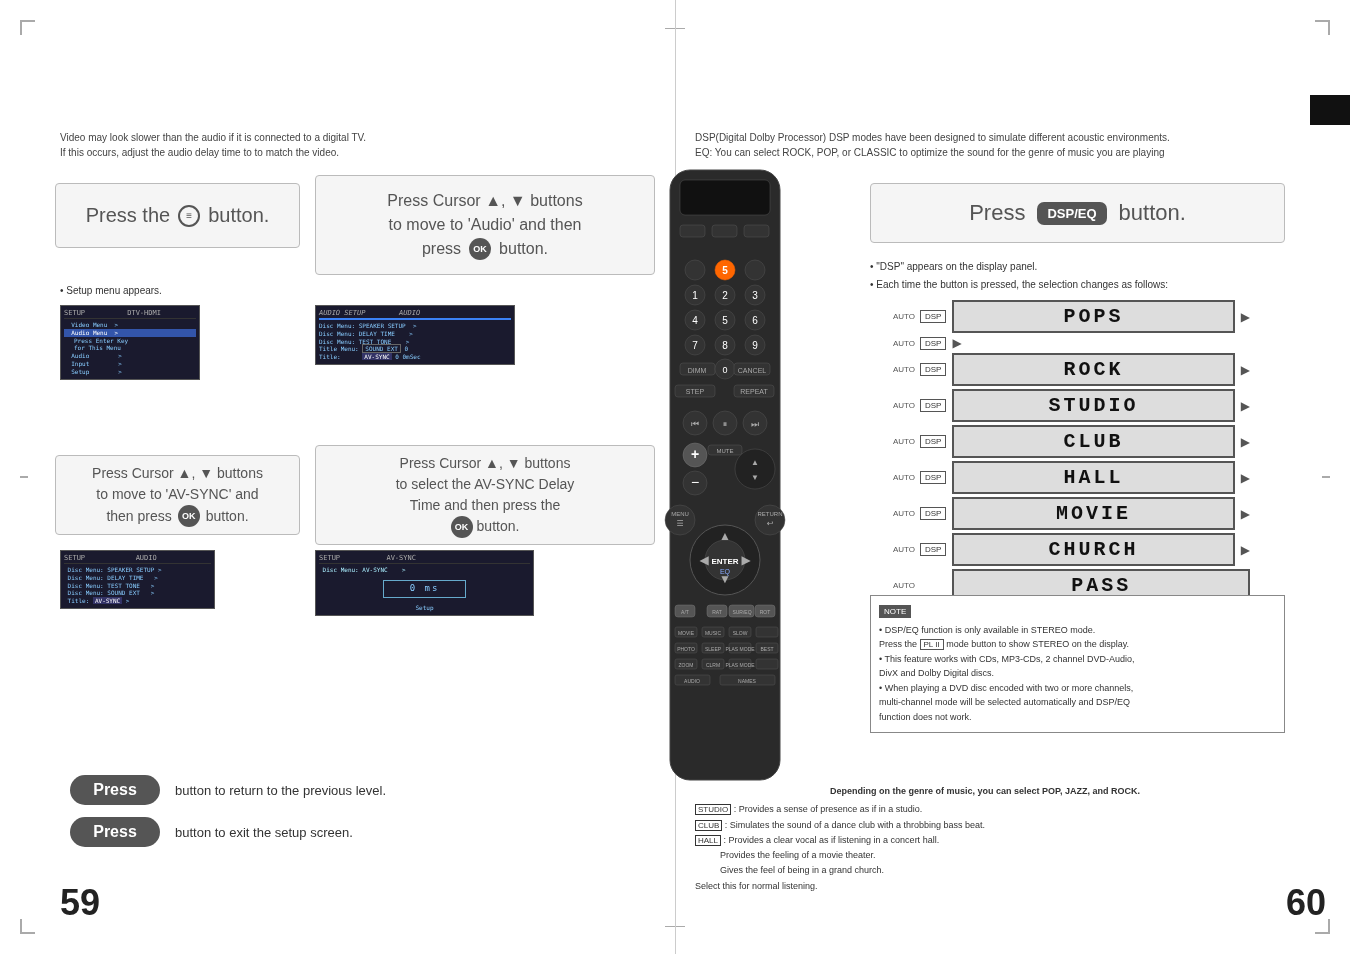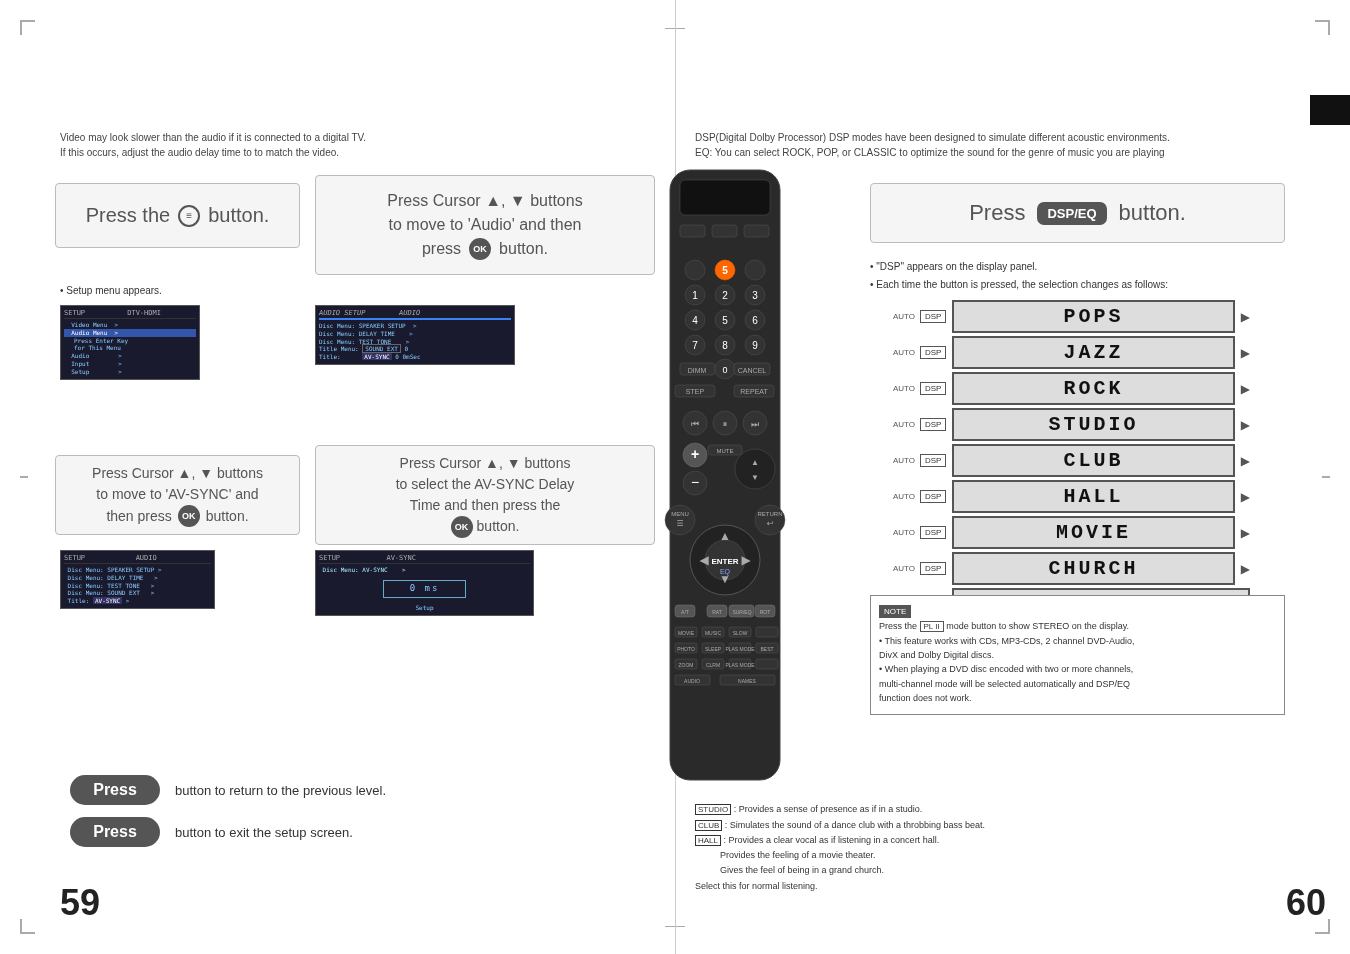--- a/index.html
+++ b/index.html
@@ -517,21 +517,20 @@
     <div style="display:flex; align-items:center; margin-bottom:3px;">
       <span style="width:50px; font-size:8px; color:#555; text-align:right; padding-right:5px;">AUTO</span>
       <span style="border:1px solid #555; padding:1px 4px; font-size:8px; background:#fff; color:#333;">DSP</span>
       <div style="border:2px solid #555; padding:3px 24px; flex:1; text-align:center; font-family:'Courier New',monospace; font-weight:bold; letter-spacing:3px; color:#111; font-size:20px; margin-left:6px; background:#ddd;">POPS</div>
       <span style="margin-left:6px; font-size:12px; color:#555;">▶</span>
     </div>
 
     <div style="display:flex; align-items:center; margin-bottom:3px;">
       <span style="width:50px; font-size:8px; color:#555; text-align:right; padding-right:5px;">AUTO</span>
       <span style="border:1px solid #555; padding:1px 4px; font-size:8px; background:#fff; color:#333;">DSP</span>
-      <div style="border:2px solid #555; padding:3px 8px; flex:1; text-align:center; font-family:'Courier New',monospace; font-weight:bold; letter-spacing:3px; color:#111; font-size:20px; margin-left:6px; background:#ddd;">JAZZ</div>
       <span style="margin-left:6px; font-size:12px; color:#555;">▶</span>
     </div>
 
     <div style="display:flex; align-items:center; margin-bottom:3px;">
       <span style="width:50px; font-size:8px; color:#555; text-align:right; padding-right:5px;">AUTO</span>
       <span style="border:1px solid #555; padding:1px 4px; font-size:8px; background:#fff; color:#333;">DSP</span>
       <div style="border:2px solid #555; padding:3px 8px; flex:1; text-align:center; font-family:'Courier New',monospace; font-weight:bold; letter-spacing:3px; color:#111; font-size:20px; margin-left:6px; background:#ddd;">ROCK</div>
       <span style="margin-left:6px; font-size:12px; color:#555;">▶</span>
     </div>
 
@@ -572,29 +571,31 @@
 
     <div style="display:flex; align-items:center; margin-bottom:3px;">
       <span style="width:50px; font-size:8px; color:#555; text-align:right; padding-right:5px;">AUTO</span>
       <span style="border:1px solid #555; padding:1px 4px; font-size:8px; background:#fff; color:#333; visibility:hidden;">DSP</span>
       <div style="border:2px solid #555; padding:3px 8px; flex:1; text-align:center; font-family:'Courier New',monospace; font-weight:bold; letter-spacing:3px; color:#111; font-size:20px; margin-left:6px; background:#ddd;">PASS</div>
     </div>
   </div>
 
   <div style="position:absolute; top:595px; left:870px; width:415px; border:1px solid #888; padding:8px; font-size:9px; color:#333; line-height:1.6; background:#fff;">
     <span style="background:#555; color:#fff; padding:2px 5px; font-size:8px; margin-right:5px;">NOTE</span>
+    <div style="margin-top:4px;">• DSP/EQ function is only available in STEREO mode.</div>
     <div>Press the <span style="border:1px solid #555; padding:0 3px; font-size:8px;">PL II</span> mode button to show STEREO on the display.</div>
     <div>• This feature works with CDs, MP3-CDs, 2 channel DVD-Audio,</div>
     <div>DivX and Dolby Digital discs.</div>
     <div>• When playing a DVD disc encoded with two or more channels,</div>
     <div>multi-channel mode will be selected automatically and DSP/EQ</div>
     <div>function does not work.</div>
   </div>
 
   <div style="position:absolute; bottom:60px; left:695px; width:580px; font-size:9px; color:#333; line-height:1.7;">
+    <div style="text-align:center; font-weight:bold; margin-bottom:3px;">Depending on the genre of music, you can select POP, JAZZ, and ROCK.</div>
     <div><span style="font-size:8px; border:1px solid #333; padding:0 2px;">STUDIO</span> <span>: Provides a sense of presence as if in a studio.</span></div>
     <div><span style="font-size:8px; border:1px solid #333; padding:0 2px;">CLUB</span> <span>: Simulates the sound of a dance club with a throbbing bass beat.</span></div>
     <div><span style="font-size:8px; border:1px solid #333; padding:0 2px;">HALL</span> <span>: Provides a clear vocal as if listening in a concert hall.</span></div>
     <div>&nbsp;&nbsp;&nbsp;&nbsp;&nbsp;&nbsp;&nbsp;&nbsp;&nbsp;&nbsp;<span>Provides the feeling of a movie theater.</span></div>
     <div>&nbsp;&nbsp;&nbsp;&nbsp;&nbsp;&nbsp;&nbsp;&nbsp;&nbsp;&nbsp;<span>Gives the feel of being in a grand church.</span></div>
     <div><span>Select this for normal listening.</span></div>
   </div>
 
 </div>
 

